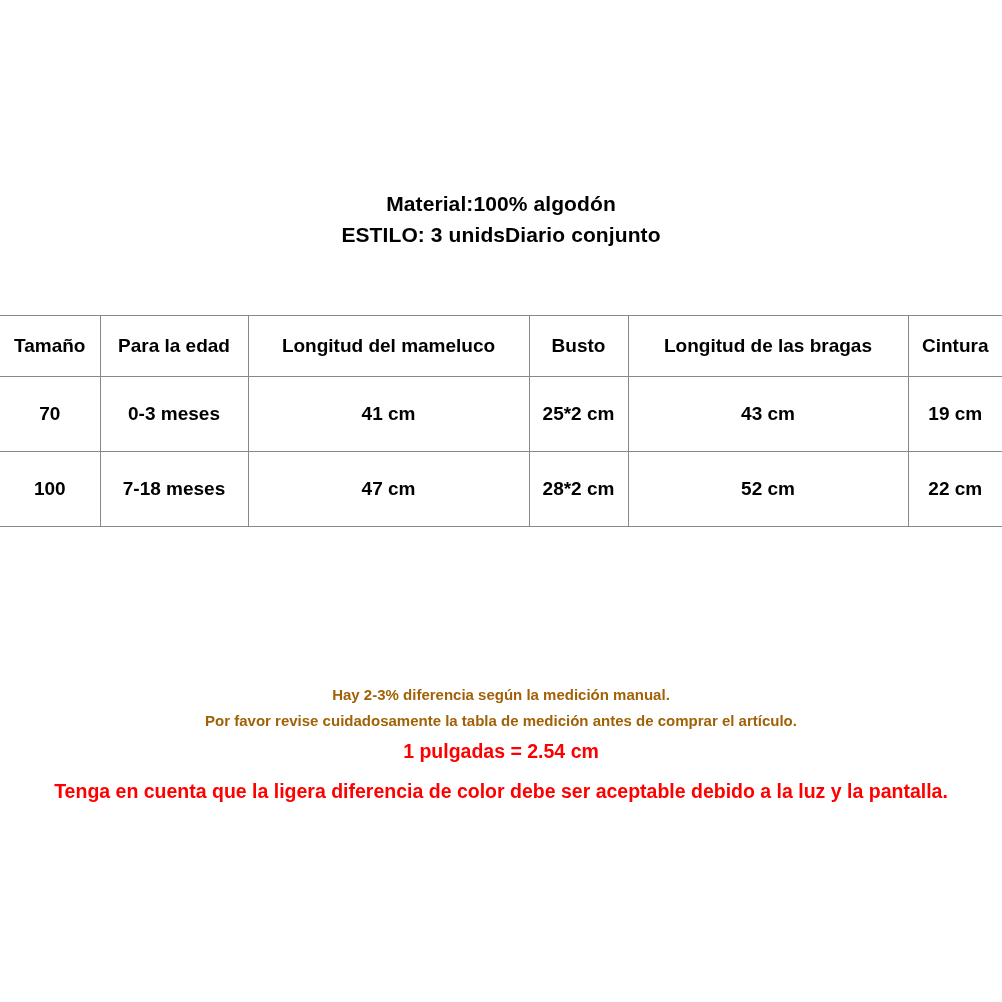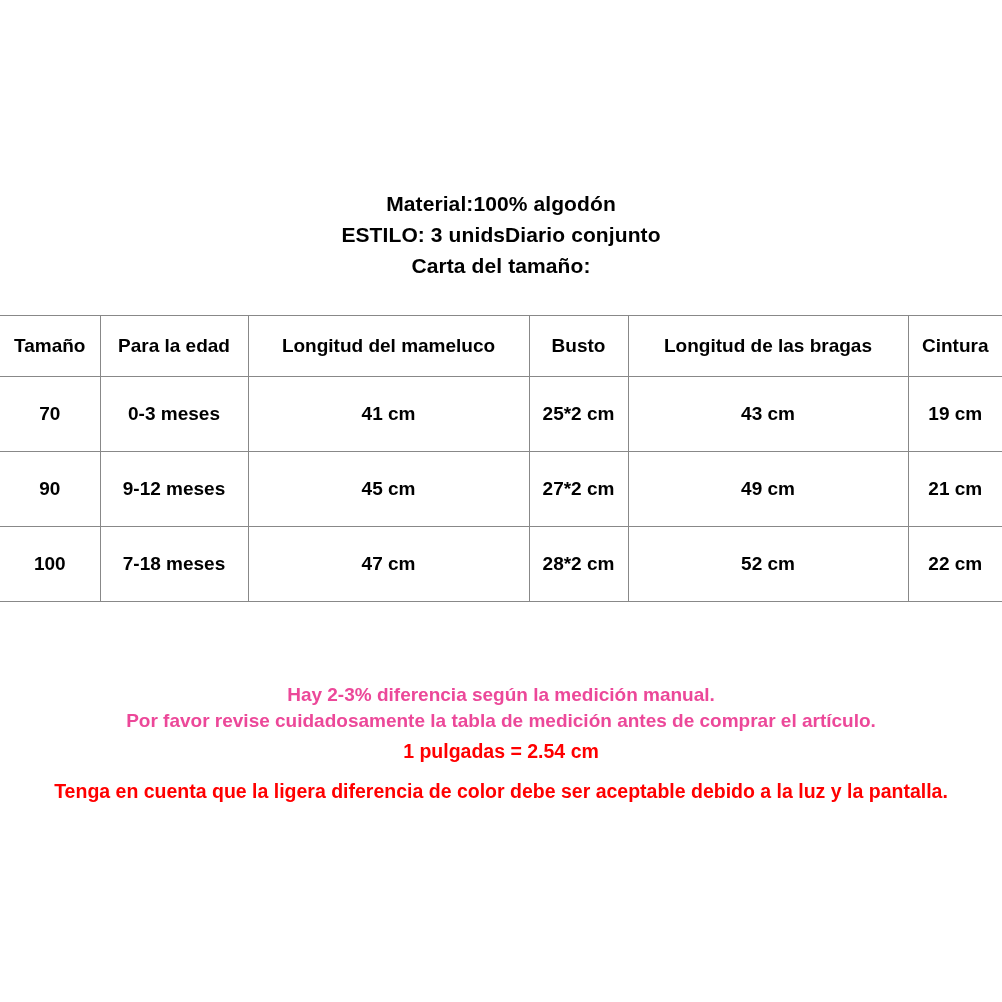--- a/index.html
+++ b/index.html
@@ -75,24 +75,24 @@
   .col-6 { width: 94px; }
 
   .footer-block {
     position: absolute;
     top: 682px;
     left: 0;
     width: 1002px;
     text-align: center;
   }
   .note {
-    font-size: 19px;
+    font-size: 15px;
     font-weight: bold;
     line-height: 26px;
-    color: #ec4899;
+    color: #a16207;
   }
   .note-red {
     font-size: 19.5px;
     font-weight: bold;
     line-height: 26px;
     color: #ff0000;
   }
   .note-red.wrap {
     width: 950px;
     margin: 14px auto;
@@ -100,21 +100,20 @@
   .sp-1 { height: 4px; }
 </style>
 </head>
 <body>
 
 <div class="sheet">
 
   <div class="header-block">
     <div class="header-line">Material:100% algodón</div>
     <div class="header-line">ESTILO: 3 unidsDiario conjunto</div>
-    <div class="header-line">Carta del tamaño:</div>
   </div>
 
   <div class="table-wrap">
     <table class="size-chart">
       <colgroup>
         <col class="col-1">
           <col class="col-2">
           <col class="col-3">
         <col class="col-4">
           <col class="col-5">
@@ -133,28 +132,20 @@
       <tbody>
         <tr>
           <td>70</td>
           <td>0-3 meses</td>
           <td>41 cm</td>
           <td>25*2 cm</td>
           <td>43 cm</td>
           <td>19 cm</td>
         </tr>
         <tr>
-          <td>90</td>
-          <td>9-12 meses</td>
-          <td>45 cm</td>
-          <td>27*2 cm</td>
-          <td>49 cm</td>
-          <td>21 cm</td>
-        </tr>
-        <tr>
           <td>100</td>
           <td>7-18 meses</td>
           <td>47 cm</td>
           <td>28*2 cm</td>
           <td>52 cm</td>
           <td>22 cm</td>
         </tr>
       </tbody>
     </table>
   </div>

